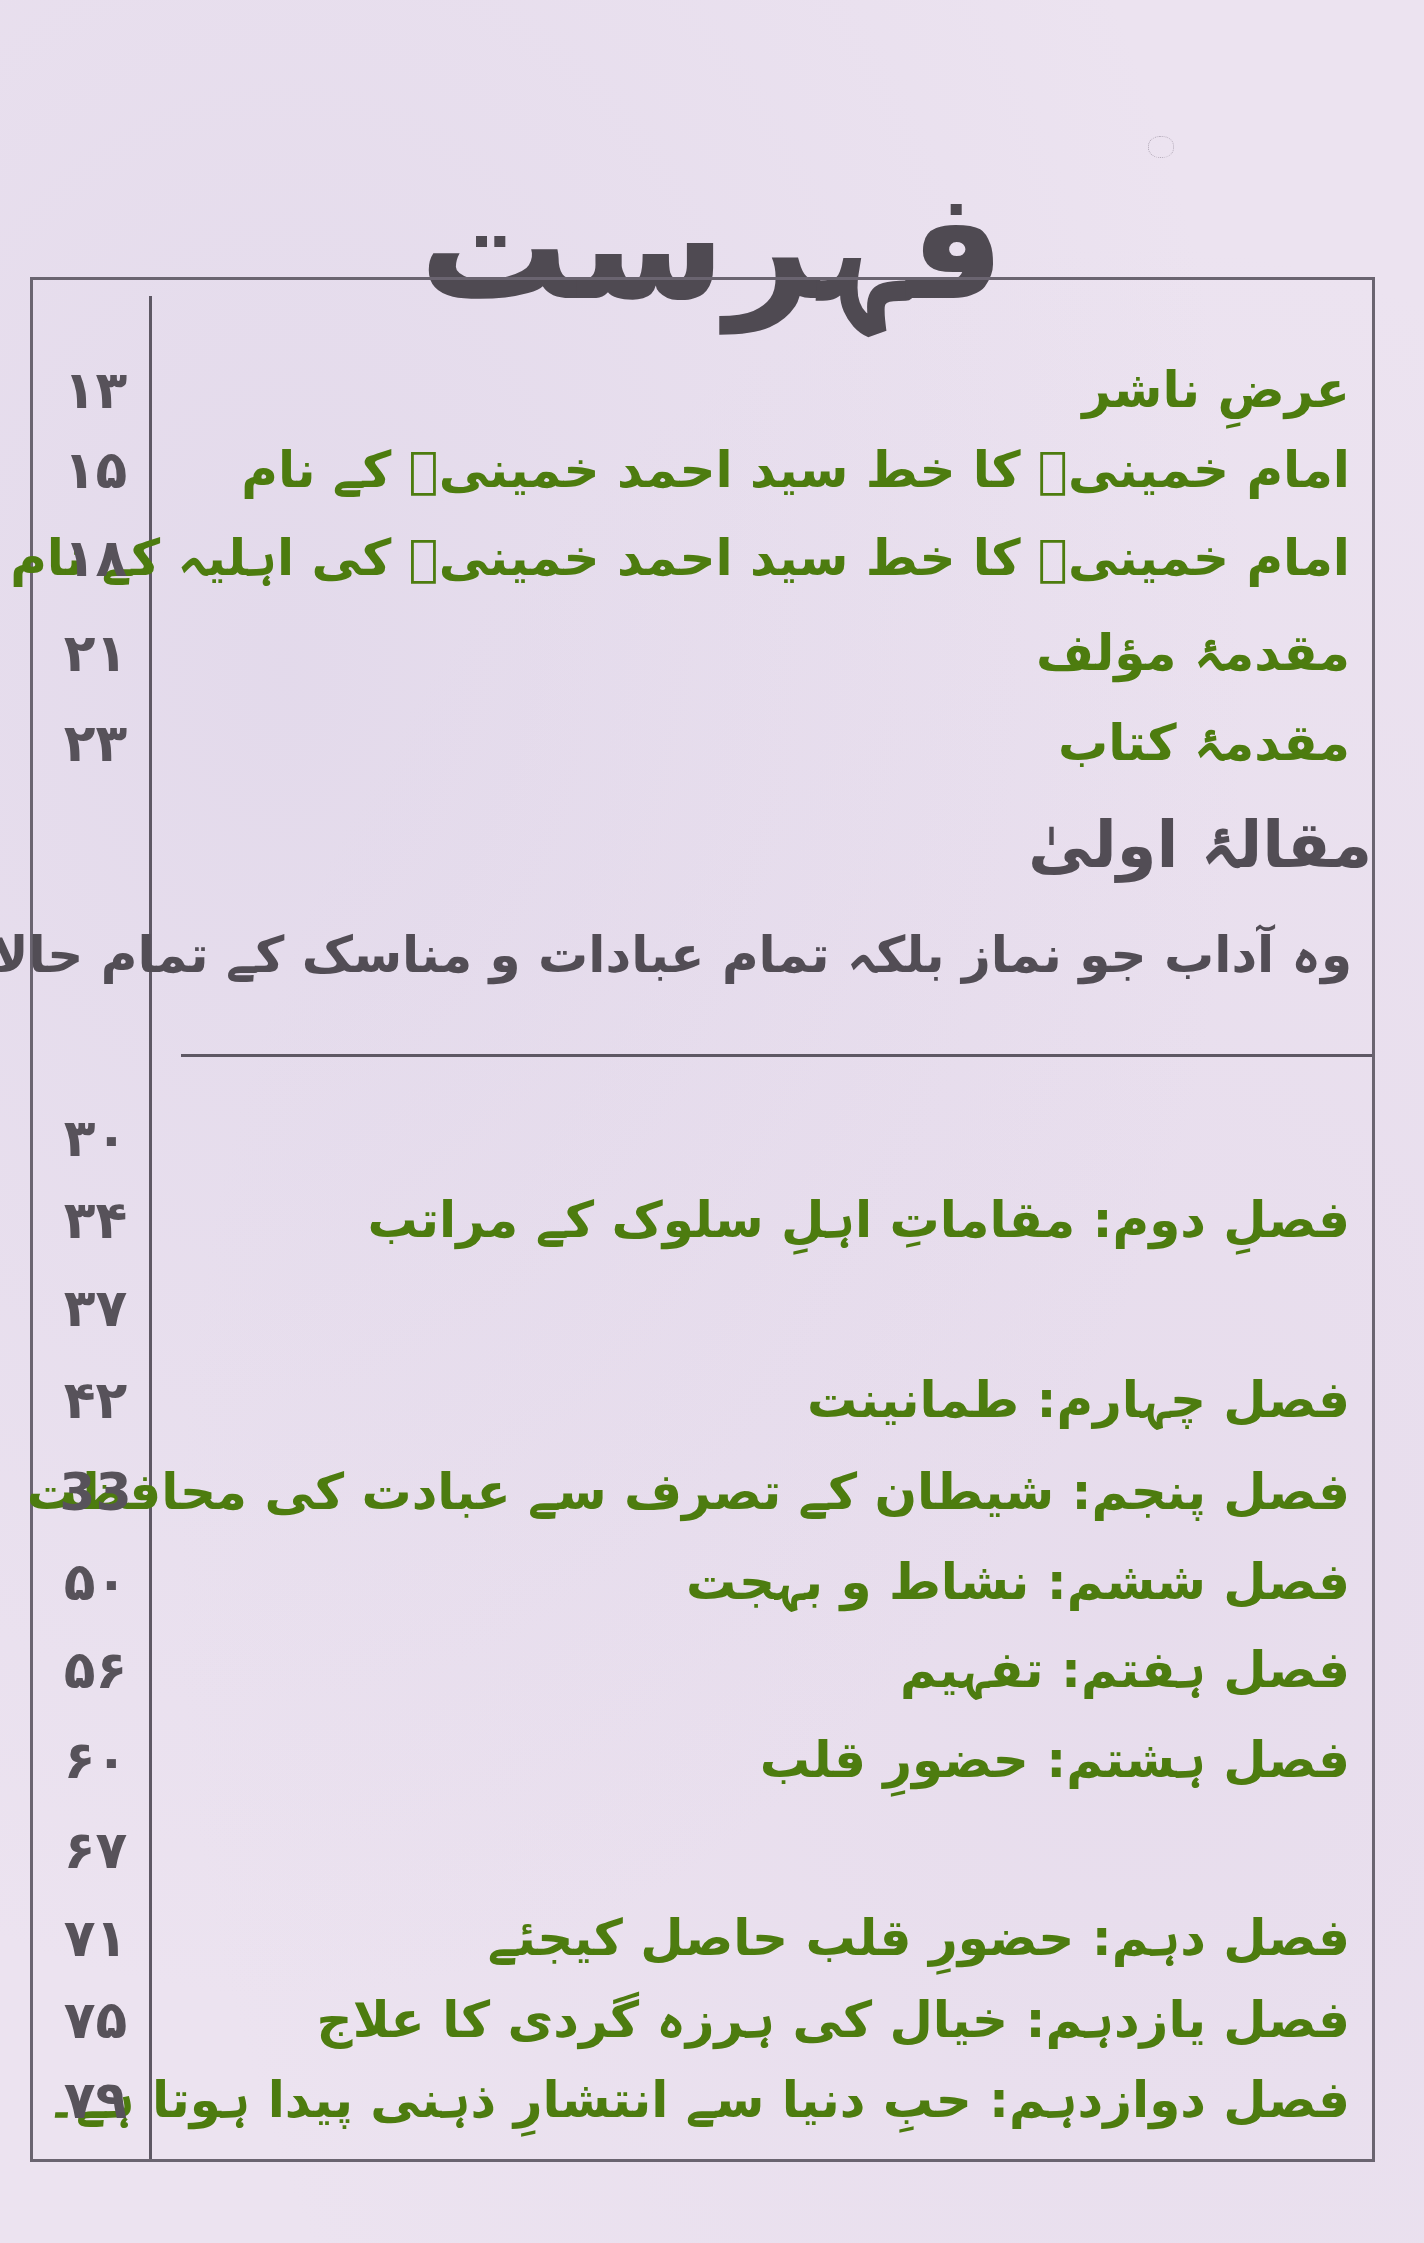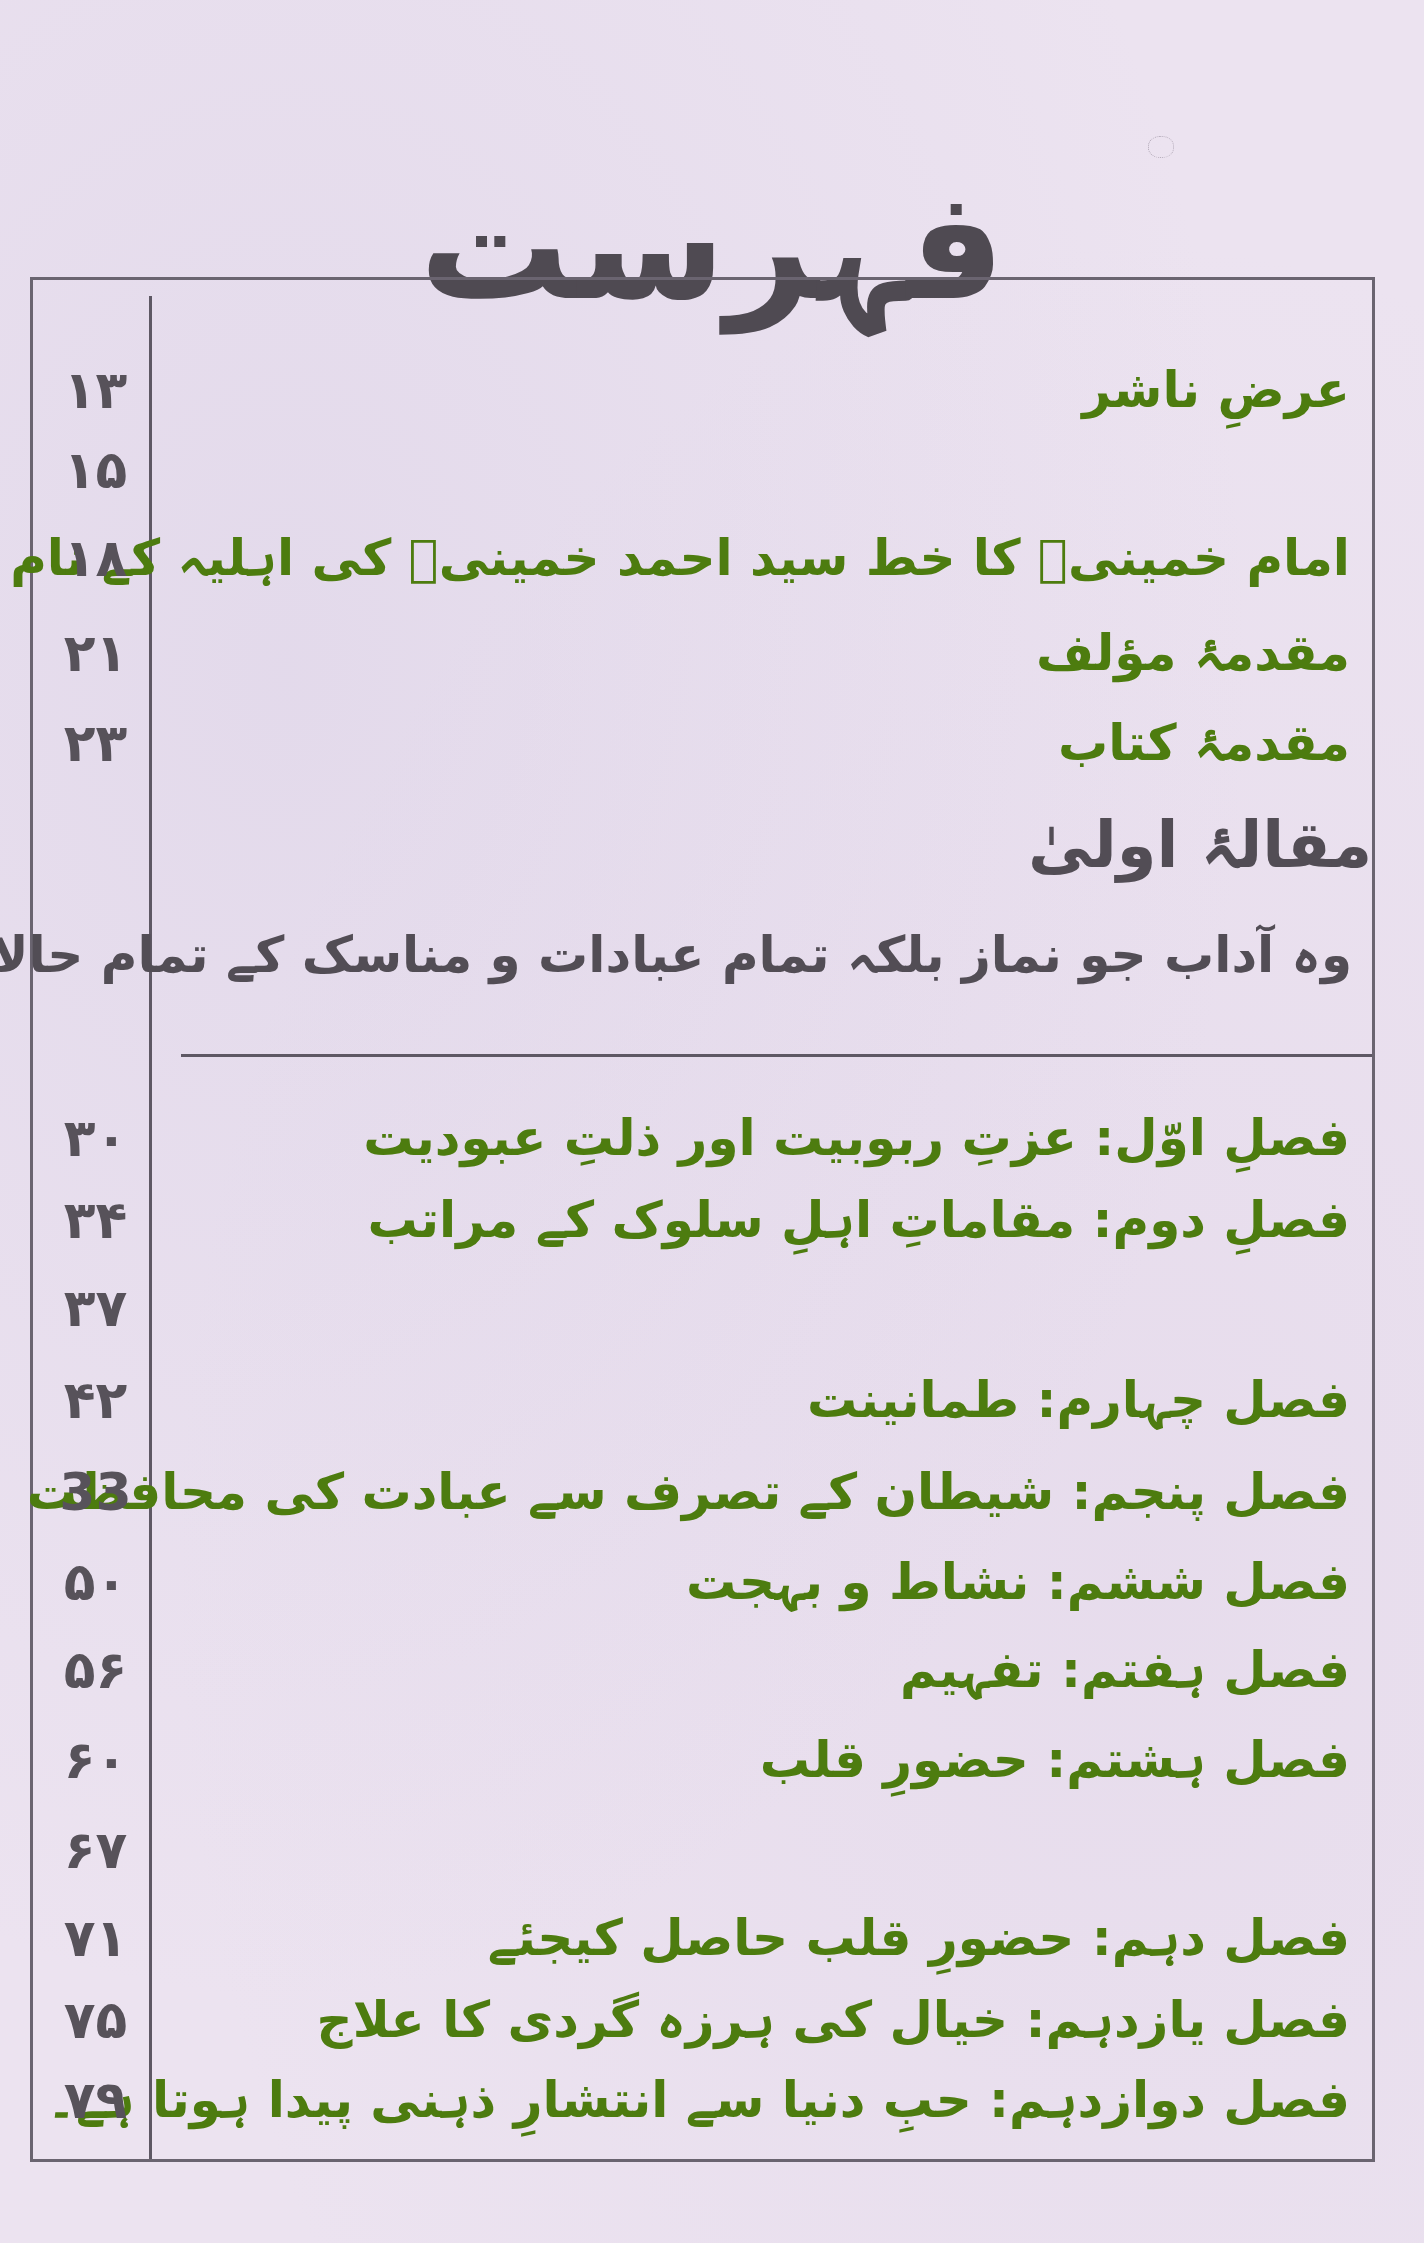--- a/index.html
+++ b/index.html
@@ -139,41 +139,41 @@
 <h1 class="title">فہرست</h1>
 
 <div class="frame">
   <div class="divider-col"></div>
 
   <div class="entry" style="top:70px">
     <span class="label">عرضِ ناشر</span>
     <span class="page">۱۳</span>
   </div>
   <div class="entry" style="top:150px">
+    <span class="label">امام خمینیؒ کا خط سید احمد خمینیؒ کے نام</span>
     <span class="page">۱۵</span>
   </div>
   <div class="entry" style="top:238px">
     <span class="label">امام خمینیؒ کا خط سید احمد خمینیؒ کی اہلیہ کے نام</span>
     <span class="page">۱۸</span>
   </div>
   <div class="entry" style="top:333px">
     <span class="label">مقدمۂ مؤلف</span>
     <span class="page">۲۱</span>
   </div>
   <div class="entry" style="top:423px">
     <span class="label">مقدمۂ کتاب</span>
     <span class="page">۲۳</span>
   </div>
 
   <div class="section-heading">مقالۂ اولیٰ</div>
   <div class="section-subtitle">وہ آداب جو نماز بلکہ تمام عبادات و مناسک کے تمام حالات میں لازم ہیں</div>
   <div class="section-rule"></div>
 
   <div class="entry" style="top:818px">
-    <span class="label">فصلِ اوّل: عزتِ ربوبیت اور ذلتِ عبودیت</span>
     <span class="page">۳۰</span>
   </div>
   <div class="entry" style="top:900px">
     <span class="label">فصلِ دوم: مقاماتِ اہلِ سلوک کے مراتب</span>
     <span class="page">۳۴</span>
   </div>
   <div class="entry" style="top:988px">
     <span class="page">۳۷</span>
   </div>
   <div class="entry" style="top:1080px">

